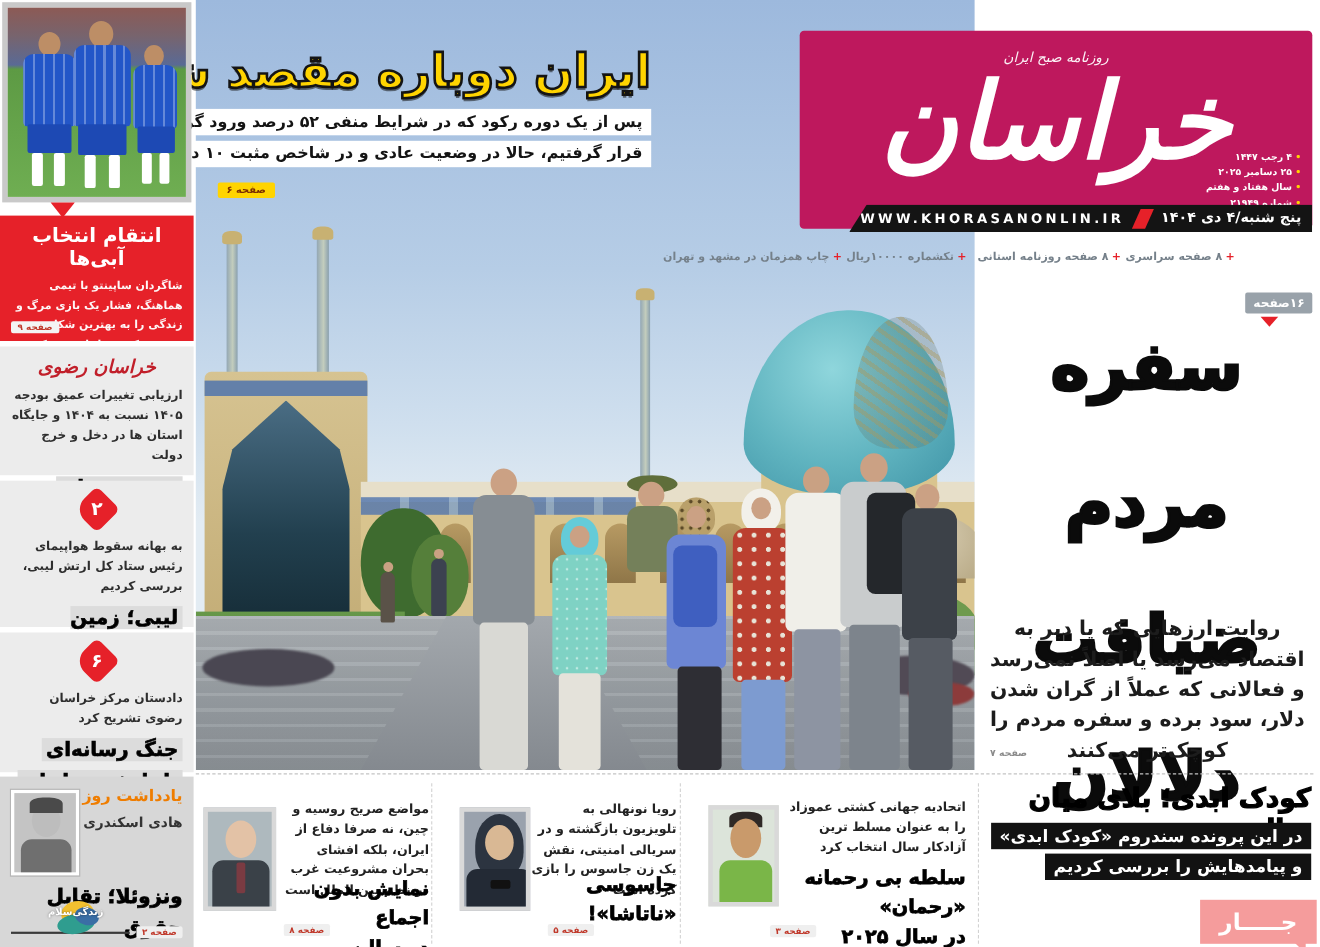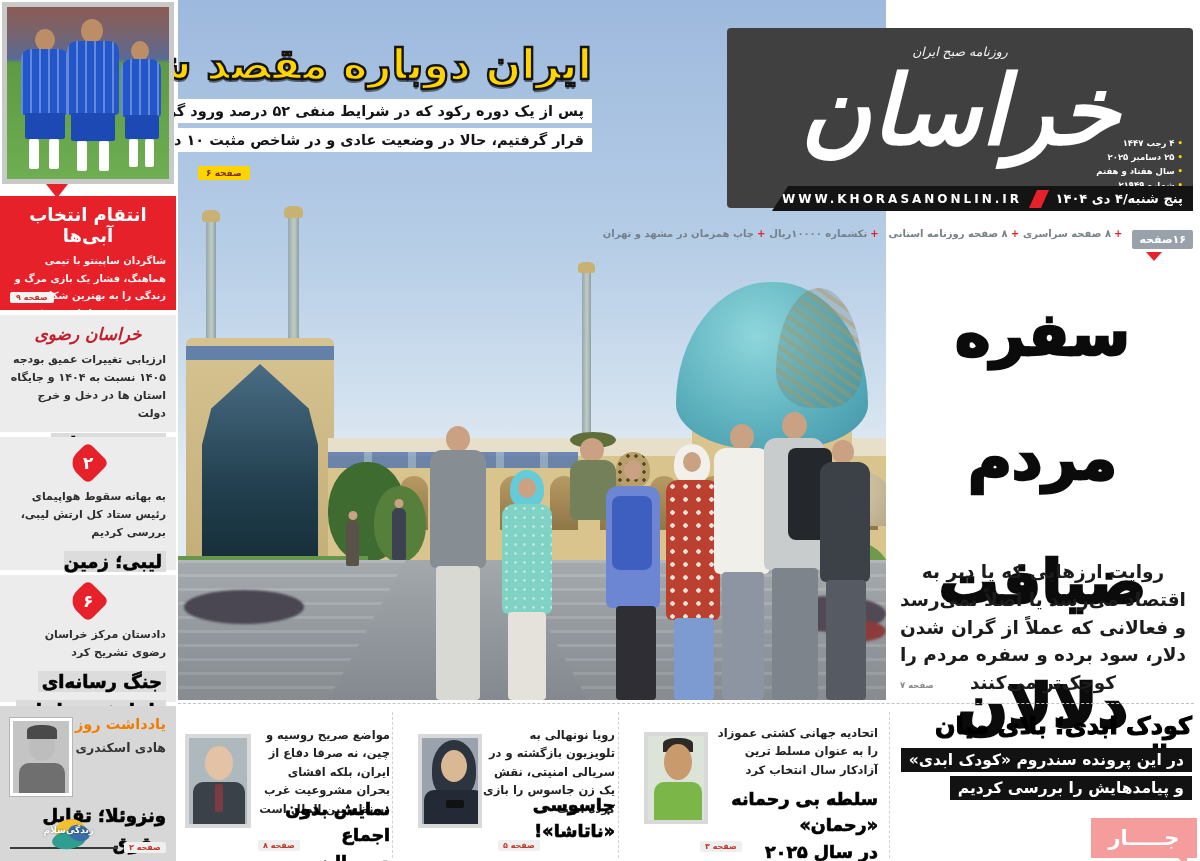--- a/index.html
+++ b/index.html
@@ -53,21 +53,21 @@
   .hatbrim { position:absolute; border-radius:50%; }
   .pack { position:absolute; border-radius:8px; }
 
   
   .lead-h { right:608px; top:40px; white-space:nowrap; font-size:42px; font-weight:bold; color:#ffd400;
     -webkit-text-stroke:2.4px #141414; text-shadow:0 3px 0 rgba(20,20,20,.55); letter-spacing:-1px; }
   .lead-sub { white-space:nowrap; background:#fff; color:#141414; font-size:14.5px; font-weight:bold; padding:4px 8px; }
   .badge-yellow { background:#ffd400; color:#7a2d00; font-size:9px; font-weight:bold; padding:2px 8px; border-radius:2px; }
 
   
-  #mast { left:727px; top:28px; width:466px; height:180px; background:#404040; border-radius:4px; }
+  #mast { left:727px; top:28px; width:466px; height:180px; background:#be185d; border-radius:4px; }
   #mast .tagline { position:absolute; top:16px; left:0; width:100%; text-align:center; color:#fff; font-size:12.5px; font-style:italic; opacity:.95; }
   #mast .logo { position:absolute; top:26px; left:0; width:100%; text-align:center; color:#fff; font-size:96px; line-height:1.2; font-weight:bold; font-style:italic; letter-spacing:2px; }
   #mast .meta { position:absolute; right:10px; top:108px; text-align:right; color:#fff; font-size:8.5px; line-height:1.65; font-weight:bold; }
   #mast .meta .dot { color:#ffd400; margin-left:3px; }
   #datebar { left:772px; top:186px; width:421px; height:25px; background:#141414; display:flex; align-items:center; justify-content:space-between;
     padding:0 10px; clip-path:polygon(16px 0,100% 0,100% 100%,0 100%); }
   #datebar .web { direction:ltr; color:#fff; font-size:12px; font-weight:bold; letter-spacing:3px; }
   #datebar .fa { color:#fff; font-size:13px; font-weight:bold; }
   #datebar .slash { width:12px; height:18px; background:#e62129; transform:skewX(-24deg); }
 
@@ -247,21 +247,21 @@
       <div><span class="dot">•</span><span>شماره ۲۱۹۴۹</span></div>
     </div>
   </div>
   <div class="abs" id="datebar">
     <span class="fa">پنج شنبه/۴ دی ۱۴۰۴</span>
     <span class="slash"></span>
     <span class="web">WWW.KHORASANONLIN.IR</span>
   </div>
 
   <div class="abs" id="inforow">
-    <div style="position:relative;">
+    <div style="position:relative;margin-top:36px;">
       <span class="pagescount">۱۶صفحه</span>
       <span class="redarrow" style="left:14px;top:24px;"></span>
     </div>
     <div class="notecol">
       <div class="noteline"><span class="plus">+</span><span>۸ صفحه سراسری</span></div>
       <div class="noteline"><span class="plus">+</span><span>۸ صفحه روزنامه استانی</span></div>
     </div>
     <div class="notecol">
       <div class="noteline"><span class="plus">+</span><span>تکشماره ۱۰۰۰۰ریال</span></div>
       <div class="noteline"><span class="plus">+</span><span>چاپ همزمان در مشهد و تهران</span></div>

